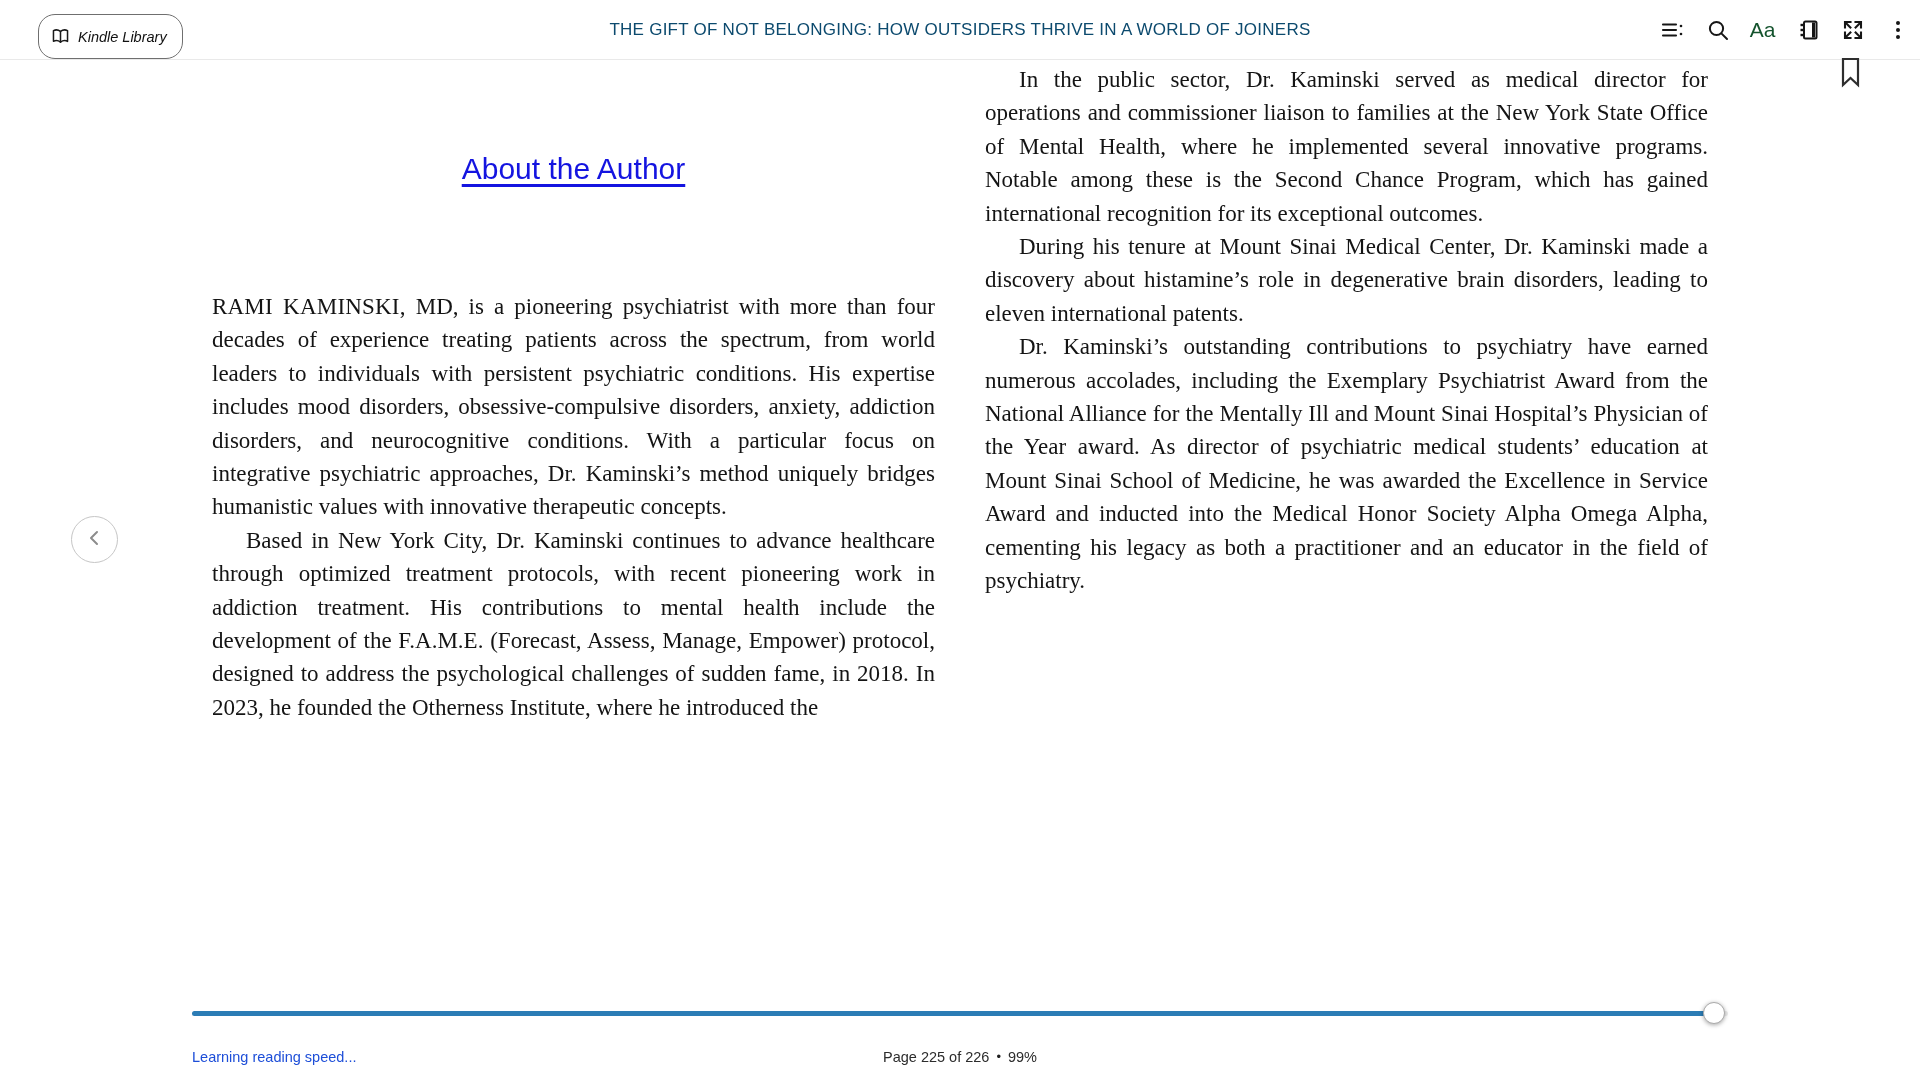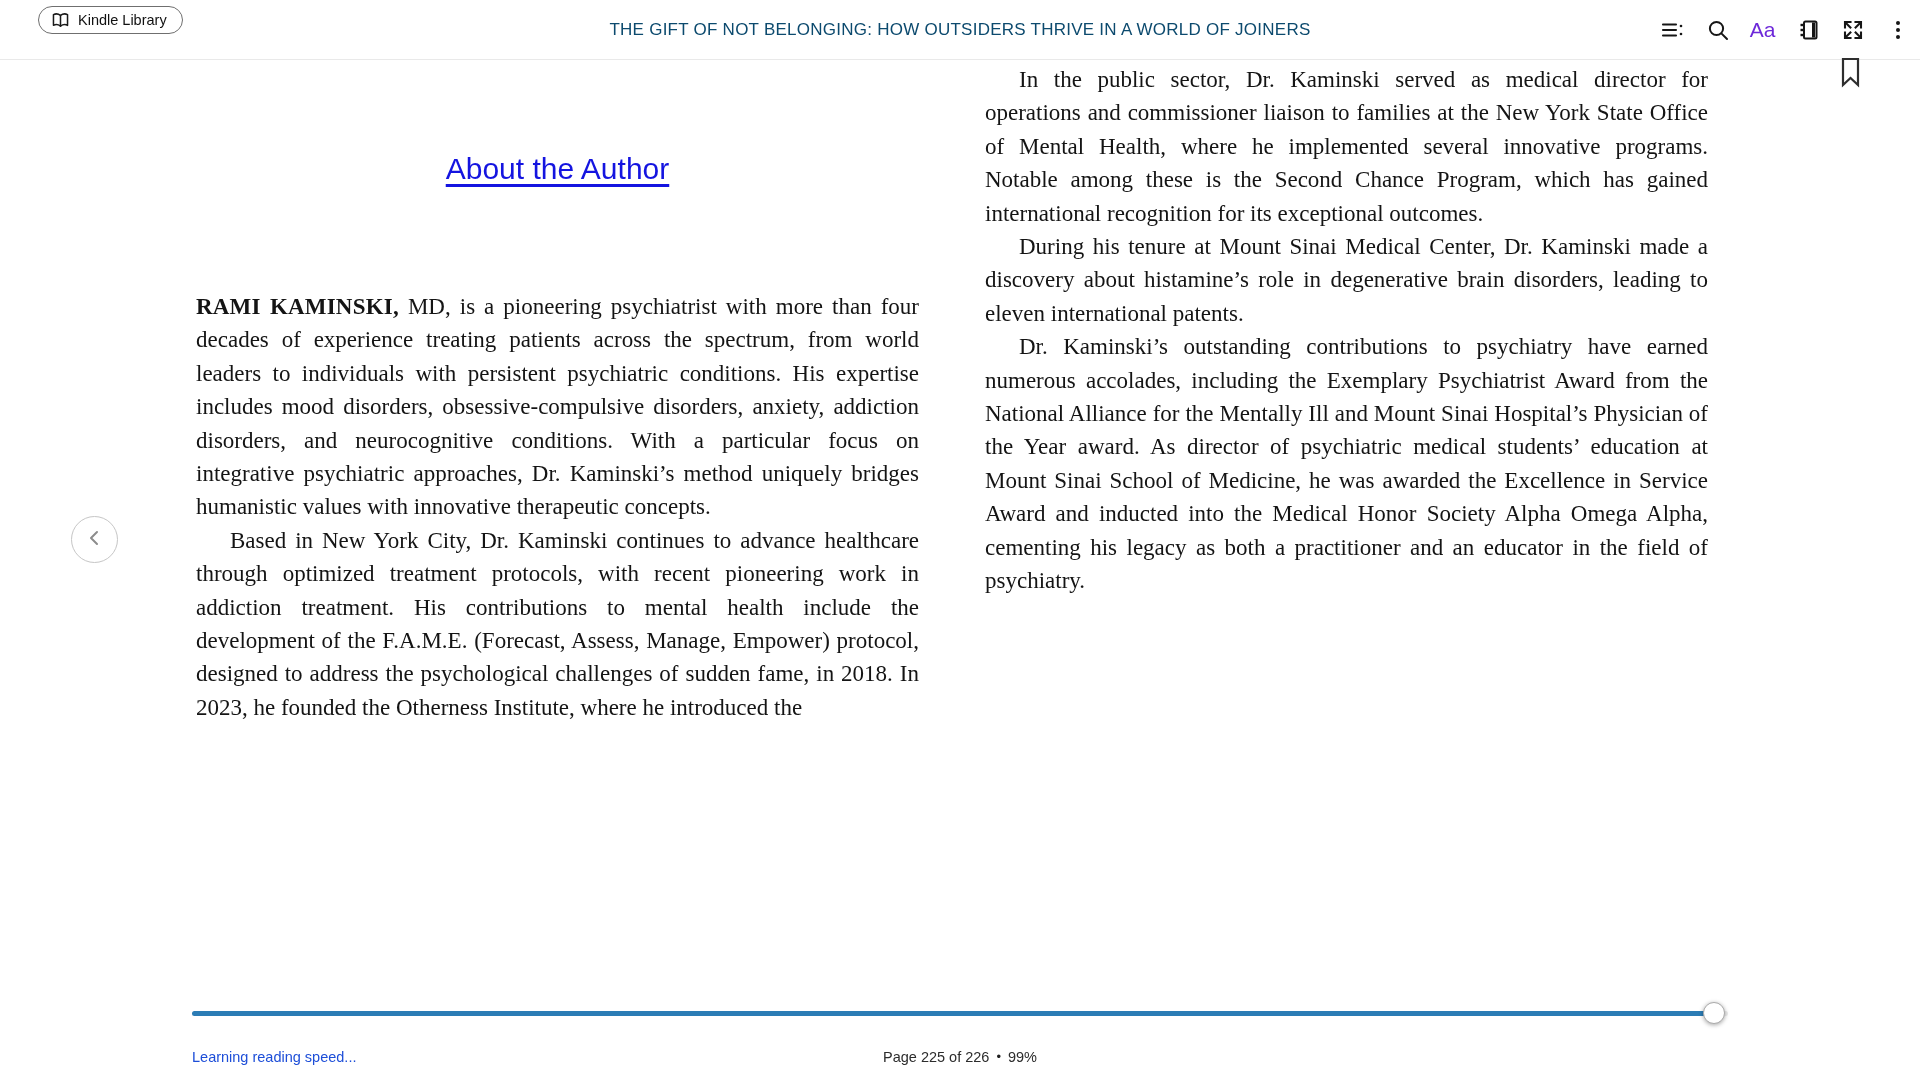--- a/index.html
+++ b/index.html
@@ -5,52 +5,52 @@
   html,body{margin:0;padding:0;width:1920px;height:1080px;background:#ffffff;overflow:hidden;
     font-family:"Liberation Sans","DejaVu Sans",sans-serif;}
 
   
   .top-band{position:absolute;left:0;top:0;width:1920px;height:2px;background:#f4f4f4;}
   .top-dark-edge{position:absolute;left:0;top:1px;width:520px;height:2px;background:#4e4e4e;}
 
   
   .topbar{position:absolute;left:0;top:0;width:1920px;height:60px;background:#fff;
     border-bottom:1px solid #e9e9e9;box-sizing:border-box;}
-  .library-btn{position:absolute;left:38px;top:6px;height:28px;display:flex;align-items:center;
+  .library-btn{position:absolute;left:38px;top:14px;height:45px;display:flex;align-items:center;
     gap:8px;padding:0 15px 0 12px;border:1px solid #6f6f6f;border-radius:17px;background:#fff;
-    cursor:pointer;box-sizing:border-box;}
+    cursor:pointer;box-sizing:border-box;font-style:italic;}
   .library-btn span{font-size:14.5px;color:#111;white-space:nowrap;}
   .book-title{position:absolute;left:0;top:0;width:1920px;height:60px;display:flex;
     align-items:center;justify-content:center;font-size:17px;letter-spacing:.25px;color:#0c4a6e;
     pointer-events:none;}
   .icon-row{position:absolute;right:10px;top:0;height:60px;display:flex;align-items:center;gap:20px;}
   .icon-btn{width:25px;height:60px;display:flex;align-items:center;justify-content:center;
     background:none;border:none;padding:0;cursor:pointer;}
   .icon-btn svg{display:block;}
-  .aa-label{font-size:21px;color:#6d28d9;font-weight:400;}
+  .aa-label{font-size:21px;color:#14532d;font-weight:400;}
 
   .bookmark-wrap{position:absolute;left:1840px;top:57px;cursor:pointer;}
 
   
   .nav-prev{position:absolute;left:71px;top:516px;width:47px;height:47px;border-radius:50%;
     border:1px solid #c6c6c6;background:#fff;display:flex;align-items:center;justify-content:center;
     cursor:pointer;box-sizing:border-box;}
 
   
   .col{position:absolute;width:723px;color:#141414;
     font-family:"Liberation Serif","DejaVu Serif",serif;font-size:23px;line-height:33.4px;}
   .col p{margin:0;text-align:justify;}
   .col p.indent{text-indent:34px;}
-  .col-left{left:196px;top:0;}
+  .col-left{left:212px;top:0;}
   .col-right{left:985px;top:63px;}
   .chapter-heading{display:block;margin:150px auto 0 auto;text-align:center;
     font-family:"Liberation Sans","DejaVu Sans",sans-serif;font-size:30px;line-height:38px;
     color:#1414e0;text-decoration:underline;text-underline-offset:5px;cursor:pointer;}
   .para1{margin-top:102px !important;}
-  .lead-bold{font-weight:700;letter-spacing:.2px;}
+  .lead-bold{font-weight:400;letter-spacing:.2px;}
 
   
   .progress-track{position:absolute;left:192px;top:1011px;width:1536px;height:5px;
     background:#ececec;border-radius:3px;cursor:pointer;}
   .progress-fill{position:absolute;left:0;top:0;height:5px;background:#2b7cb5;border-radius:3px;}
   .progress-knob{position:absolute;top:-9px;width:22px;height:22px;border-radius:50%;
     background:#fff;border:1px solid #aaa;box-shadow:0 1px 4px rgba(0,0,0,.35);box-sizing:border-box;
     cursor:grab;}
 
   

